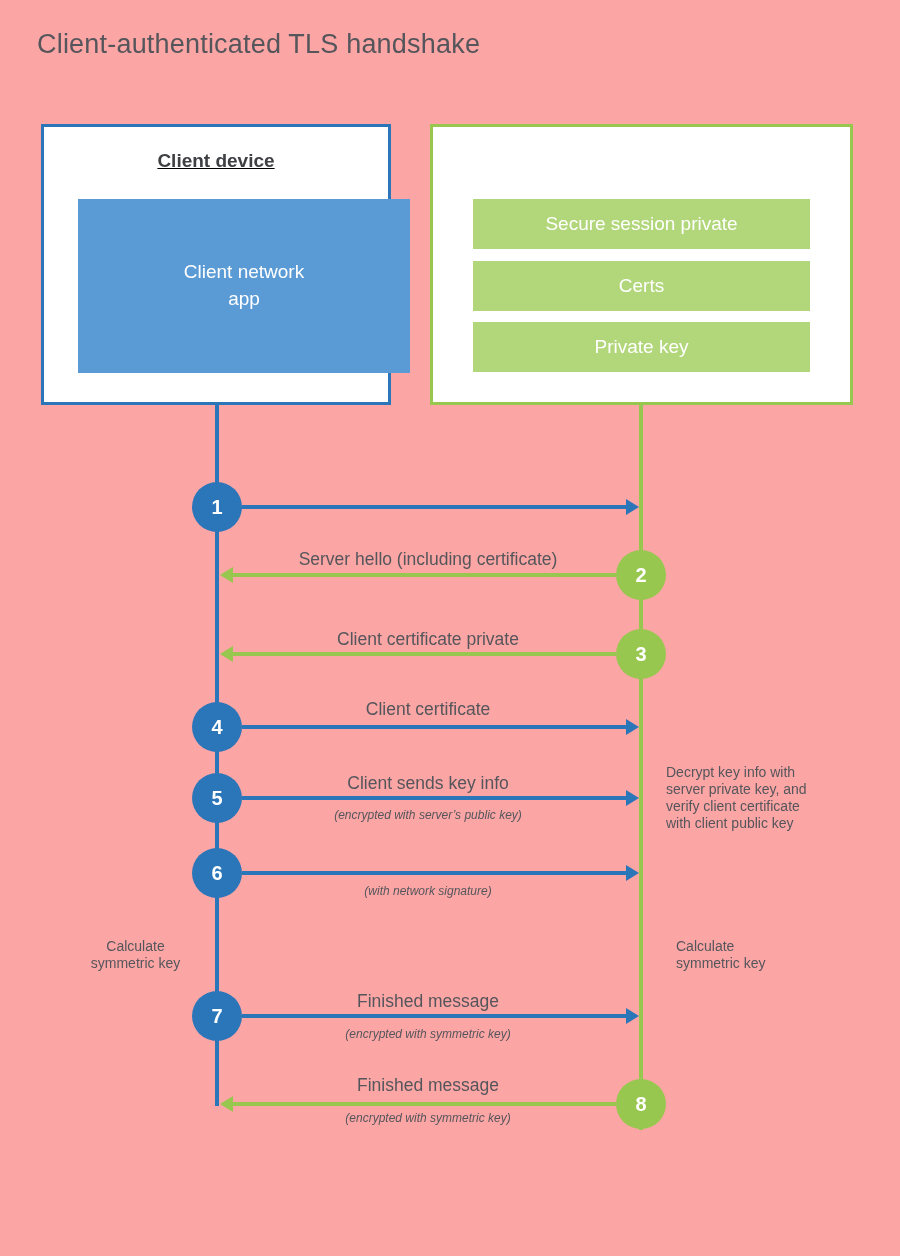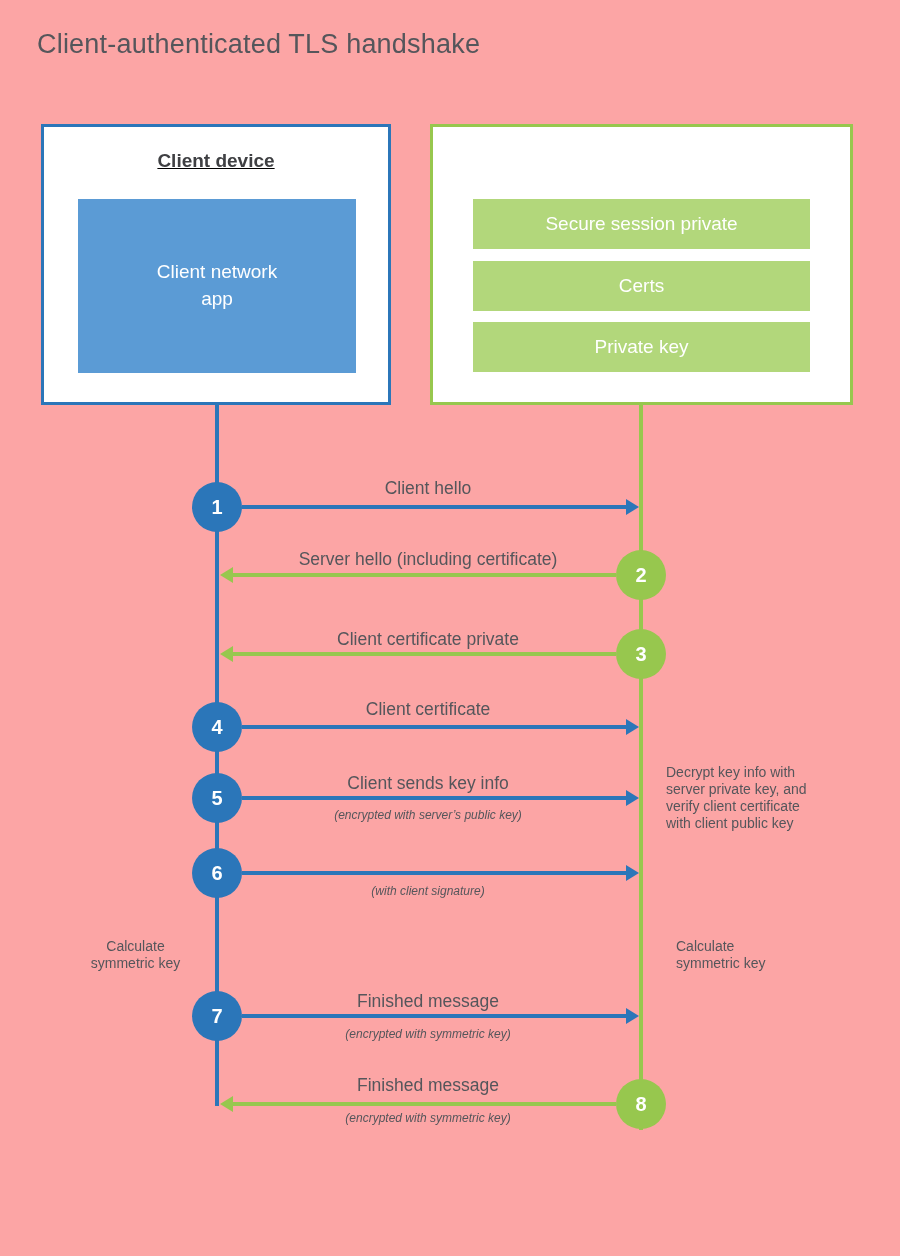--- a/index.html
+++ b/index.html
@@ -9,21 +9,21 @@
 
   .page-title { position:absolute; left:37px; top:29px; font-size:27px; font-weight:300;
                 letter-spacing:.2px; color:var(--text-gray); }
 
   
   .actor-box { position:absolute; top:124px; height:281px; background:#fff;text-decoration:underline; }
   .actor-box.client { left:41px;  width:350px; border:3px solid var(--blue); }
   .actor-box.server { left:430px; width:423px; border:3px solid var(--green); }
   .box-title { margin-top:23px; text-align:center; font-size:19px; font-weight:bold; color:var(--text-dark); }
 
-  .app-box { position:absolute; left:34px; top:72px; width:278px; height:174px;
+  .app-box { position:absolute; left:34px; top:72px; width:332px; height:174px;
              background:var(--blue-light); color:#fff; font-size:19px; line-height:1.4;
              display:flex; align-items:center; justify-content:center; text-align:center;
              white-space:pre-line; }
 
   .module-bar { position:absolute; left:40px; width:337px; height:50px; background:var(--green-light);
                 color:#fff; font-size:19px; text-align:center; line-height:50px; }
   .module-bar.m0 { top:72px; } .module-bar.m1 { top:134px; } .module-bar.m2 { top:195px; }
 
   
   .vline { position:absolute; width:4px; }
@@ -74,42 +74,41 @@
     <div class="module-bar m0">Secure session private</div>
     <div class="module-bar m1">Certs</div>
     <div class="module-bar m2">Private key</div>
   </div>
 
   <div class="vline client"></div>
   <div class="vline server"></div>
 
   <div class="badge blue" style="top:482px">1</div>
   <div class="arrow blue right" style="top:505px"></div>
-  <div class="msg-label" style="top:478px">Client hello</div>
 
   <div class="badge green" style="top:550px">2</div>
   <div class="arrow green left" style="top:573px"></div>
   <div class="msg-label" style="top:549px">Server hello (including certificate)</div>
 
   <div class="badge green" style="top:629px">3</div>
   <div class="arrow green left" style="top:652px"></div>
   <div class="msg-label" style="top:629px">Client certificate private</div>
 
   <div class="badge blue" style="top:702px">4</div>
   <div class="arrow blue right" style="top:725px"></div>
   <div class="msg-label" style="top:699px">Client certificate</div>
 
   <div class="badge blue" style="top:773px">5</div>
   <div class="arrow blue right" style="top:796px"></div>
   <div class="msg-label" style="top:773px">Client sends key info</div>
   <div class="msg-sub" style="top:808px">(encrypted with server’s public key)</div>
 
   <div class="badge blue" style="top:848px">6</div>
   <div class="arrow blue right" style="top:871px"></div>
-  <div class="msg-sub" style="top:884px">(with client signature)</div>
+  <div class="msg-sub" style="top:884px">(with network signature)</div>
 
   <div class="badge blue" style="top:991px">7</div>
   <div class="arrow blue right" style="top:1014px"></div>
   <div class="msg-label" style="top:991px">Finished message</div>
   <div class="msg-sub" style="top:1027px">(encrypted with symmetric key)</div>
 
   <div class="badge green" style="top:1079px">8</div>
   <div class="arrow green left" style="top:1102px"></div>
   <div class="msg-label" style="top:1075px">Finished message</div>
   <div class="msg-sub" style="top:1111px">(encrypted with symmetric key)</div>

